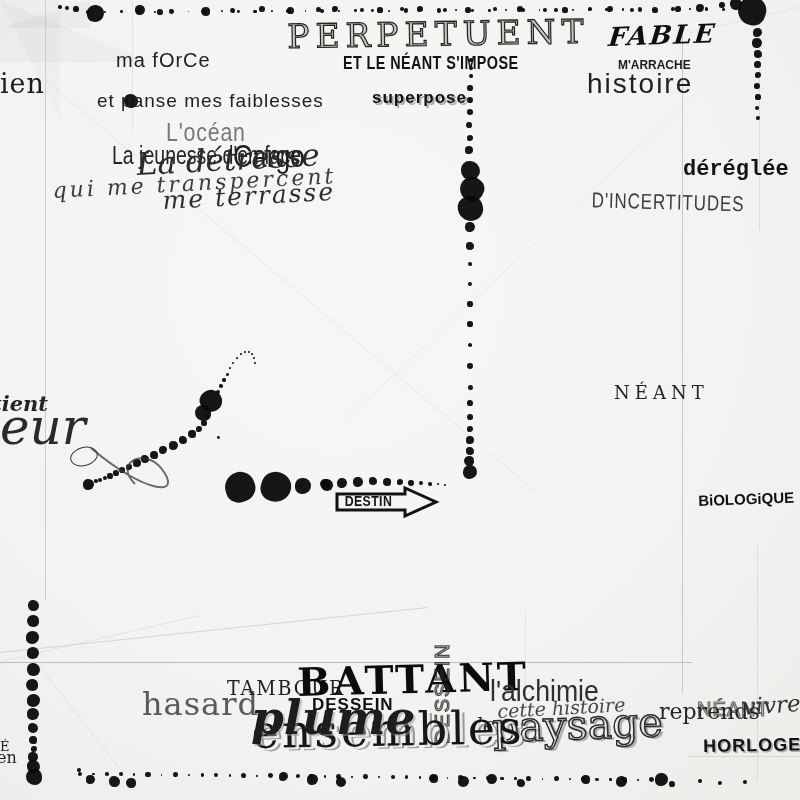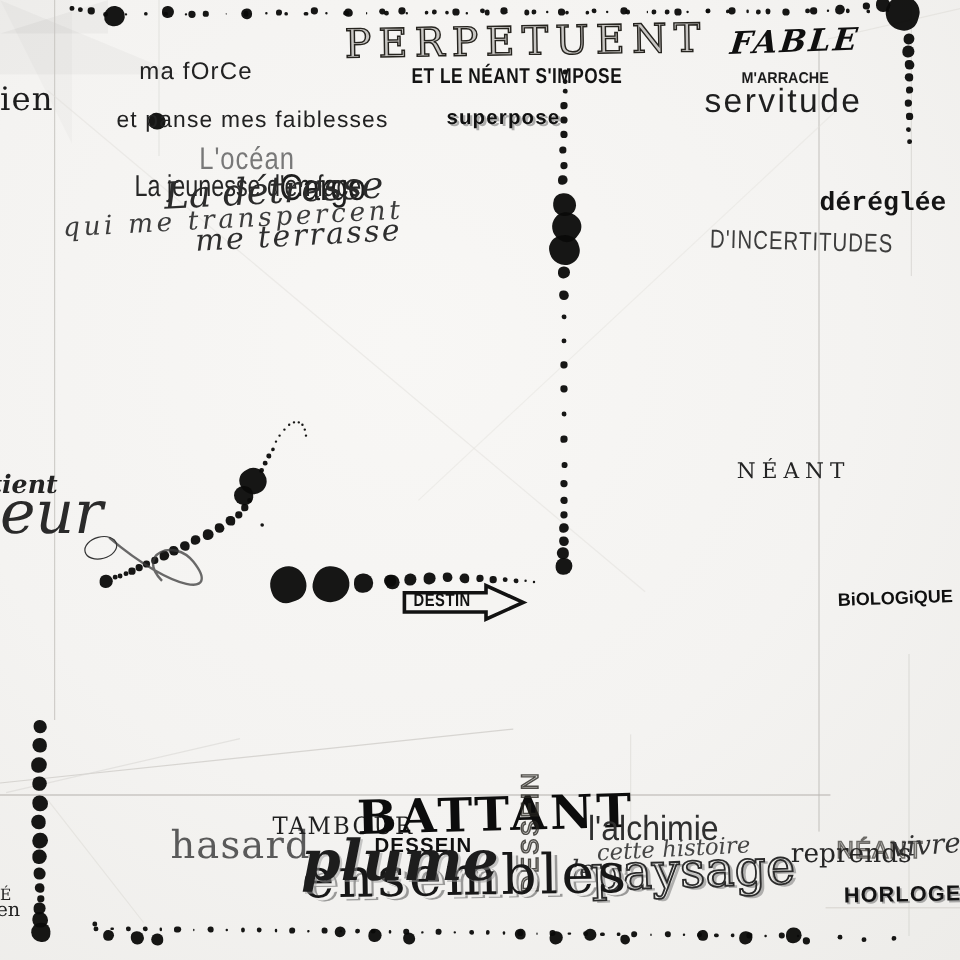--- a/index.html
+++ b/index.html
@@ -307,21 +307,21 @@
   <span class="w serif ital" style="left:136px;top:149px;font-size:31px;color:#2b2b2b;transform:rotate(-3deg);">La détresse</span>
   <span class="w serif ital" style="left:52px;top:180px;font-size:22px;color:#3c3c3c;letter-spacing:3px;transform:rotate(-3deg);">qui me transpercent</span>
   <span class="w serif ital" style="left:162px;top:188px;font-size:25px;color:#2e2e2e;letter-spacing:2px;transform:rotate(-3deg);">me terrasse</span>
 
   <span class="w serif outline" style="left:287px;top:20px;font-size:33px;letter-spacing:6px;transform:rotate(-1deg);">PERPETUENT</span>
   <span class="w sans hv" style="left:343px;top:54px;font-size:18px;color:#131313;transform:scaleX(.8);letter-spacing:.5px;">ET LE NÉANT S'IMPOSE</span>
   <span class="w sans blk" style="left:372px;top:89px;font-size:17px;color:#101010;letter-spacing:1px;text-shadow:2px 2px 0 rgba(110,110,110,.55);">superpose</span>
 
   <span class="w serif hv ital" style="left:610px;top:24px;font-size:26px;color:#0f0f0f;letter-spacing:2px;transform:skewX(-8deg) rotate(-2deg);">FABLE</span>
   <span class="w sans blk" style="left:618px;top:58px;font-size:13px;color:#1b1b1b;transform:scaleX(.92);">M'ARRACHE</span>
-  <span class="w sans" style="left:587px;top:70px;font-size:28px;color:#1f1f1f;letter-spacing:2px;">servitude</span>
+  <span class="w sans" style="left:587px;top:70px;font-size:28px;color:#1f1f1f;letter-spacing:2px;">histoire</span>
   <span class="w mono hv" style="left:683px;top:159px;font-size:22px;color:#141414;">déréglée</span>
   <span class="w sans" style="left:592px;top:189px;font-size:20px;color:#3d3d3d;letter-spacing:1px;transform:rotate(1.5deg) scale(.85,1.08);">D'INCERTITUDES</span>
 
   <span class="w serif" style="left:614px;top:384px;font-size:18px;color:#242424;letter-spacing:5px;">NÉANT</span>
   <span class="w sans blk" style="left:698px;top:493px;font-size:15px;color:#0f0f0f;transform:rotate(-2deg);">BiOLOGiQUE</span>
 
   <svg id="destin-arrow" viewBox="0 0 106 34">
     <polygon points="2,9 70,9 70,3 101,17 70,31 70,25 2,25" fill="#f5f4f2" stroke="#121212" stroke-width="3"></polygon>
   </svg>
   <span id="destin-label">DESTIN</span>

